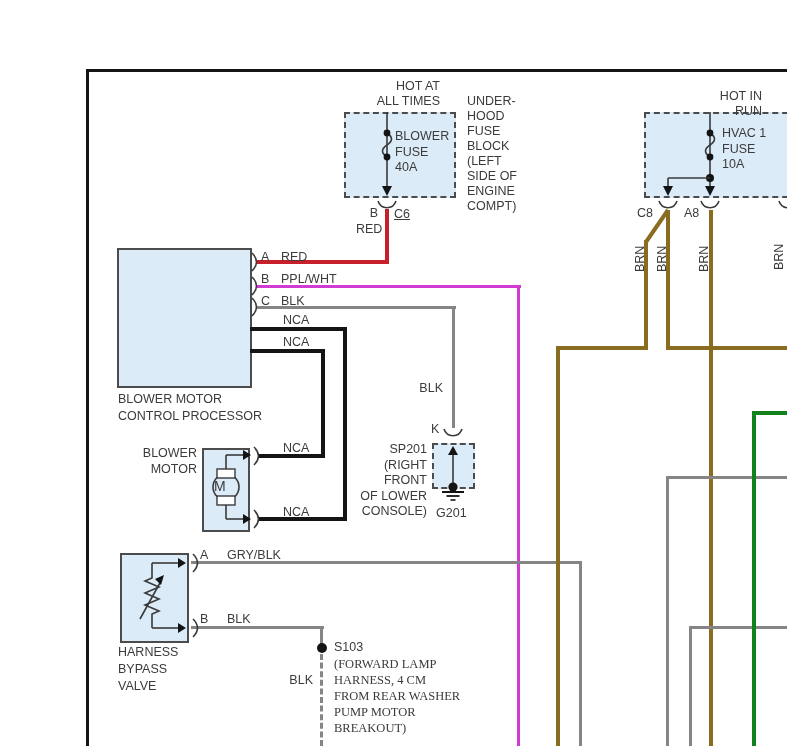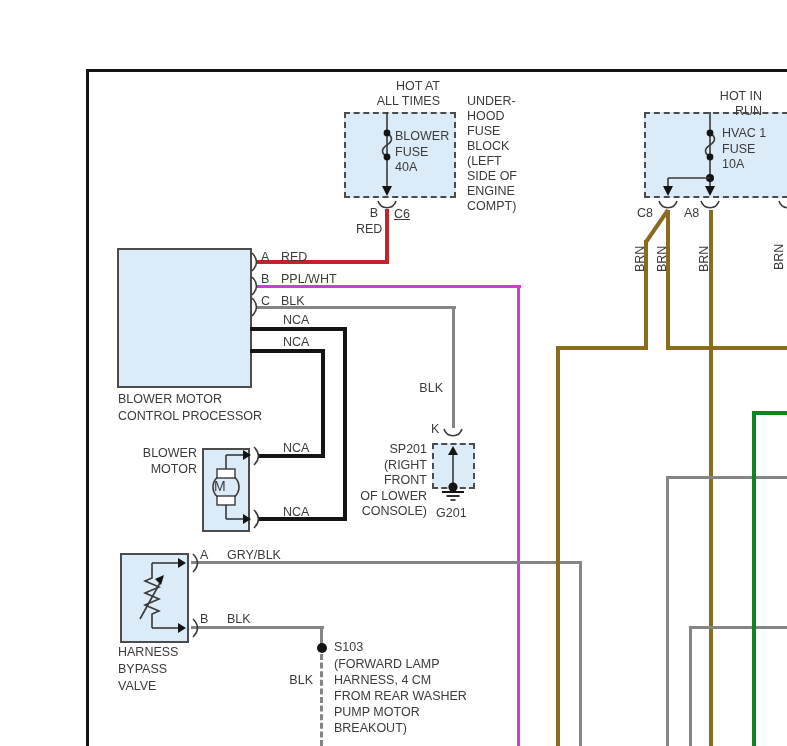--- a/index.html
+++ b/index.html
@@ -254,21 +254,21 @@
   <div class="lbl" style="left:200px;top:612px;">B</div>
   <div class="lbl" style="left:227px;top:612px;">BLK</div>
   <div class="lbl" style="left:118px;top:644px;line-height:17px;">
     <div>HARNESS</div>
     <div>BYPASS</div>
     <div>VALVE</div>
   </div>
 
   <div class="lbl" style="left:334px;top:640px;">S103</div>
   <div class="lbl right" style="left:283px;top:673px;width:30px;">BLK</div>
-  <div class="lbl" style="left:334px;top:656px;line-height:16px;">
+  <div class="lbl" style="left:334px;top:656px;line-height:16px;font-family:Liberation Serif, serif;">
     <div>(FORWARD LAMP</div>
     <div>HARNESS, 4 CM</div>
     <div>FROM REAR WASHER</div>
     <div>PUMP MOTOR</div>
     <div>BREAKOUT)</div>
   </div>
 
 </div>
 
 </body></html>

